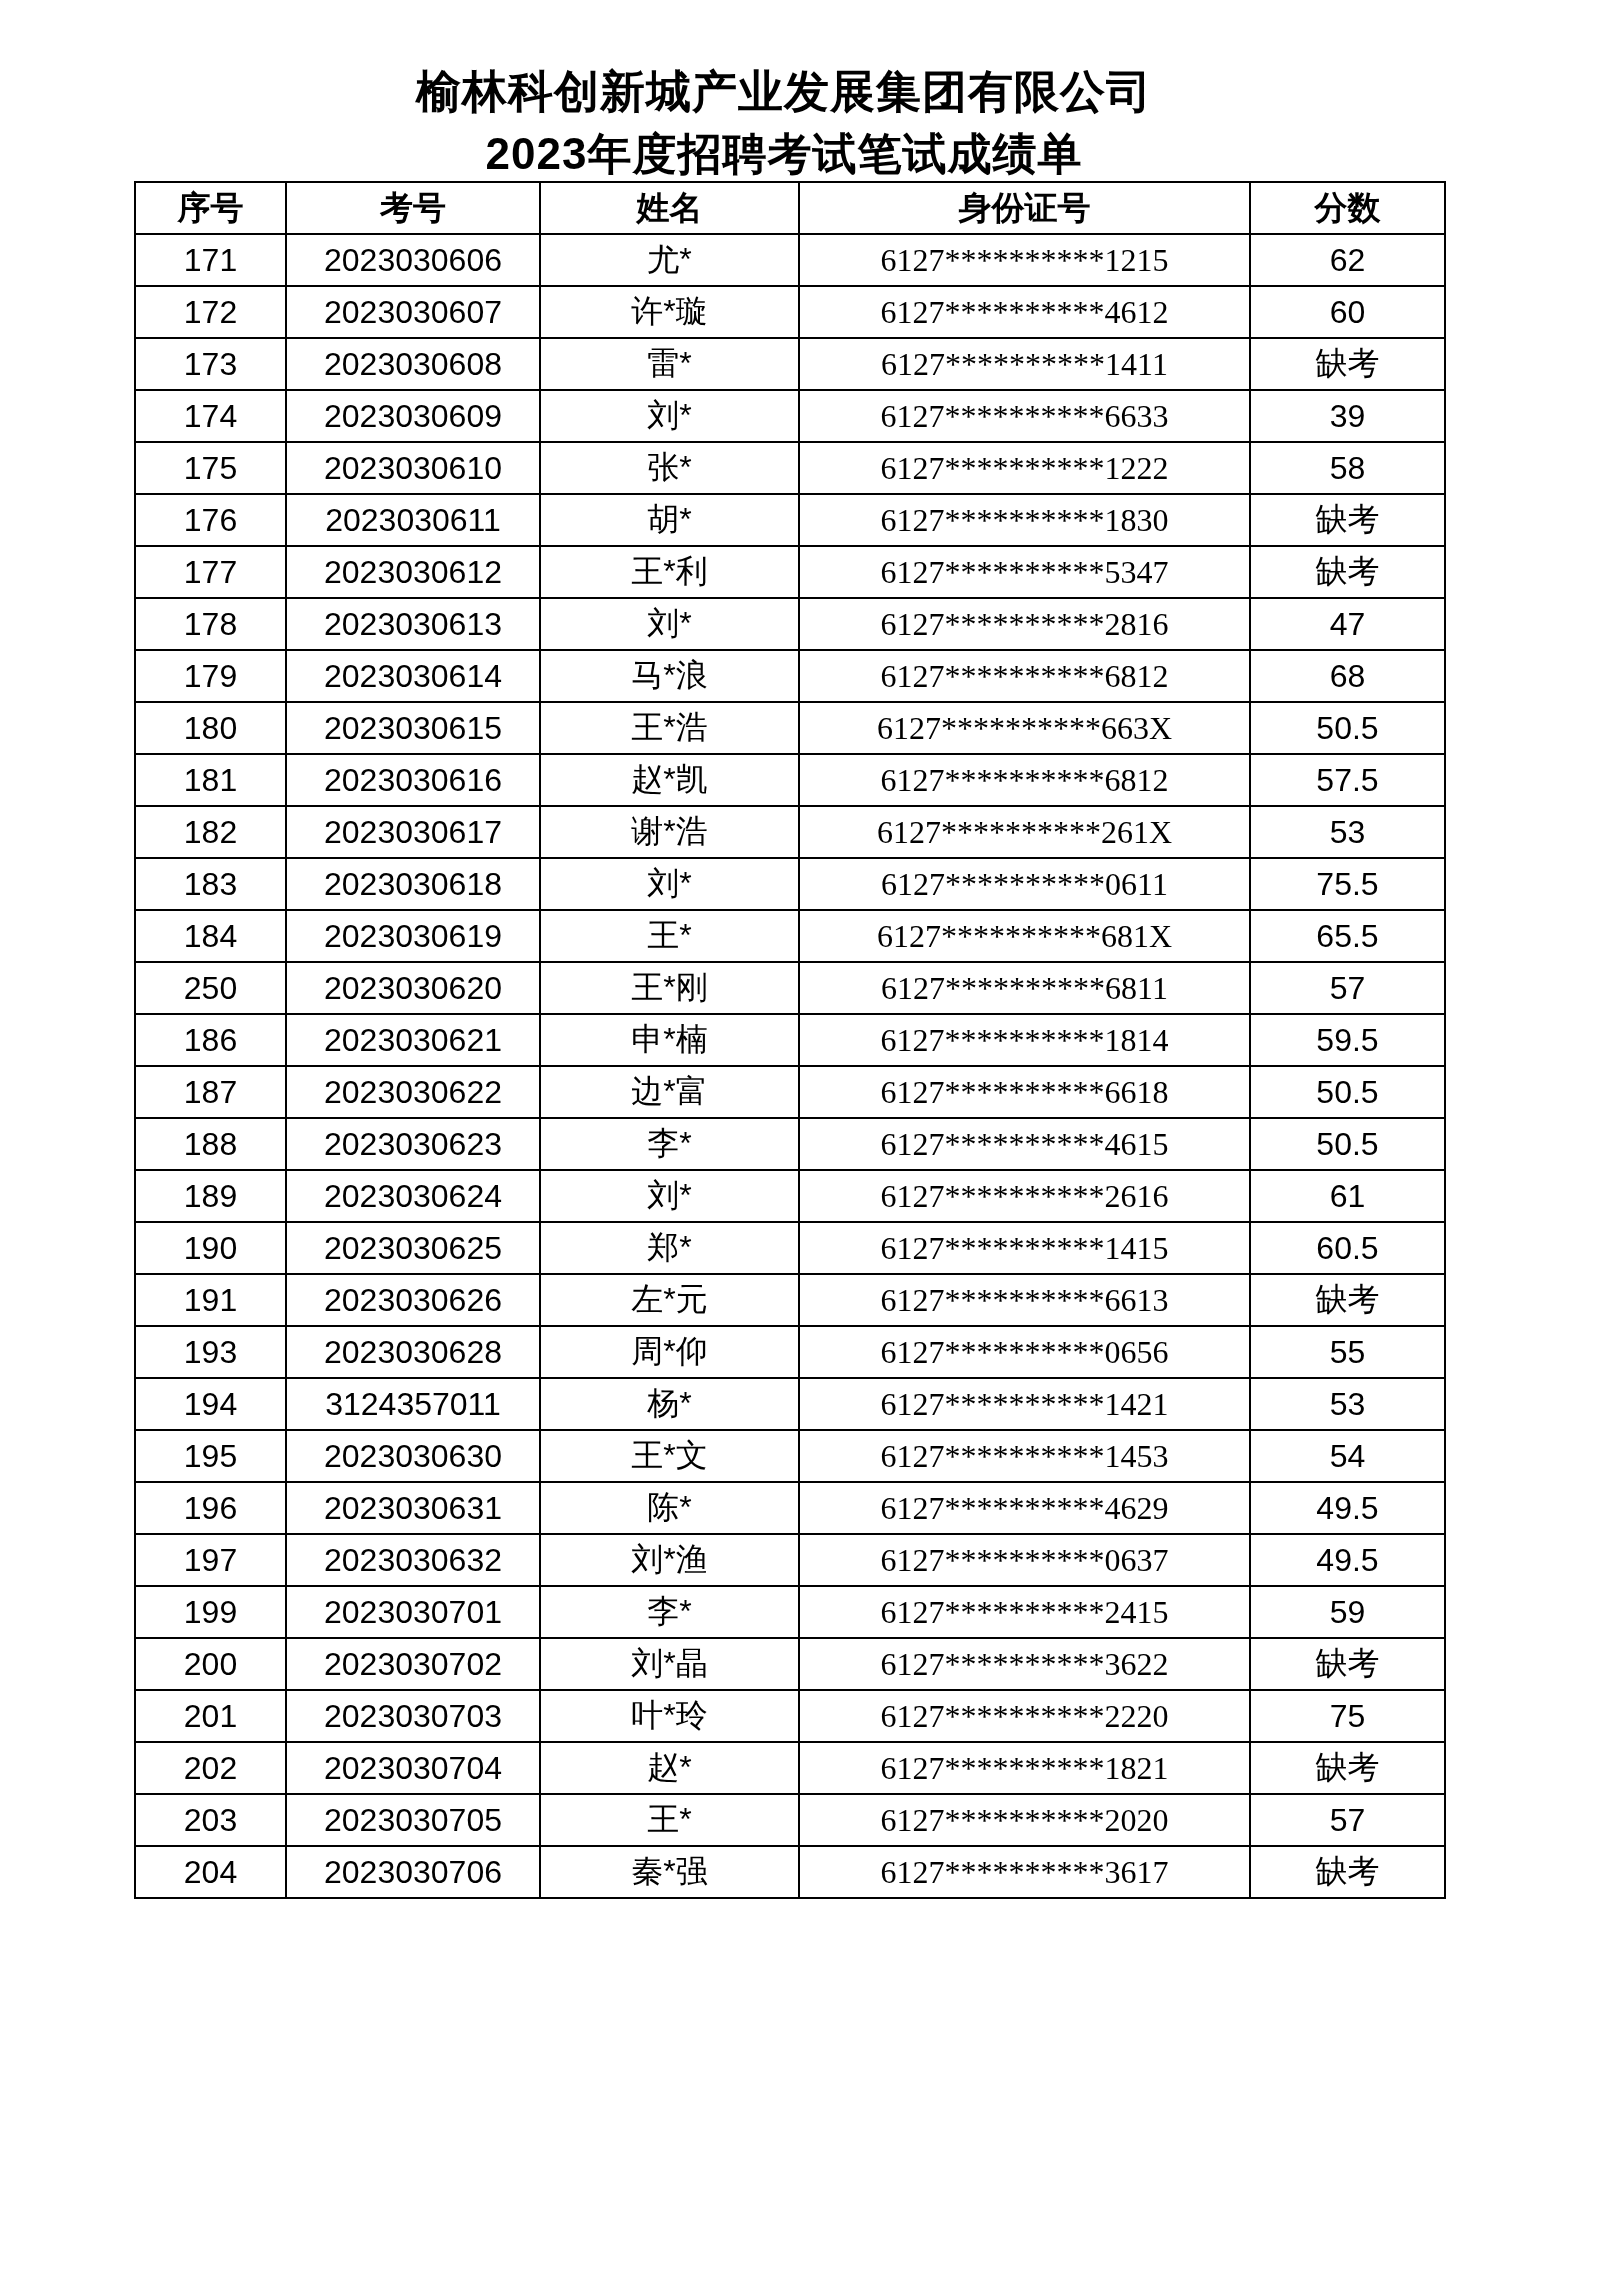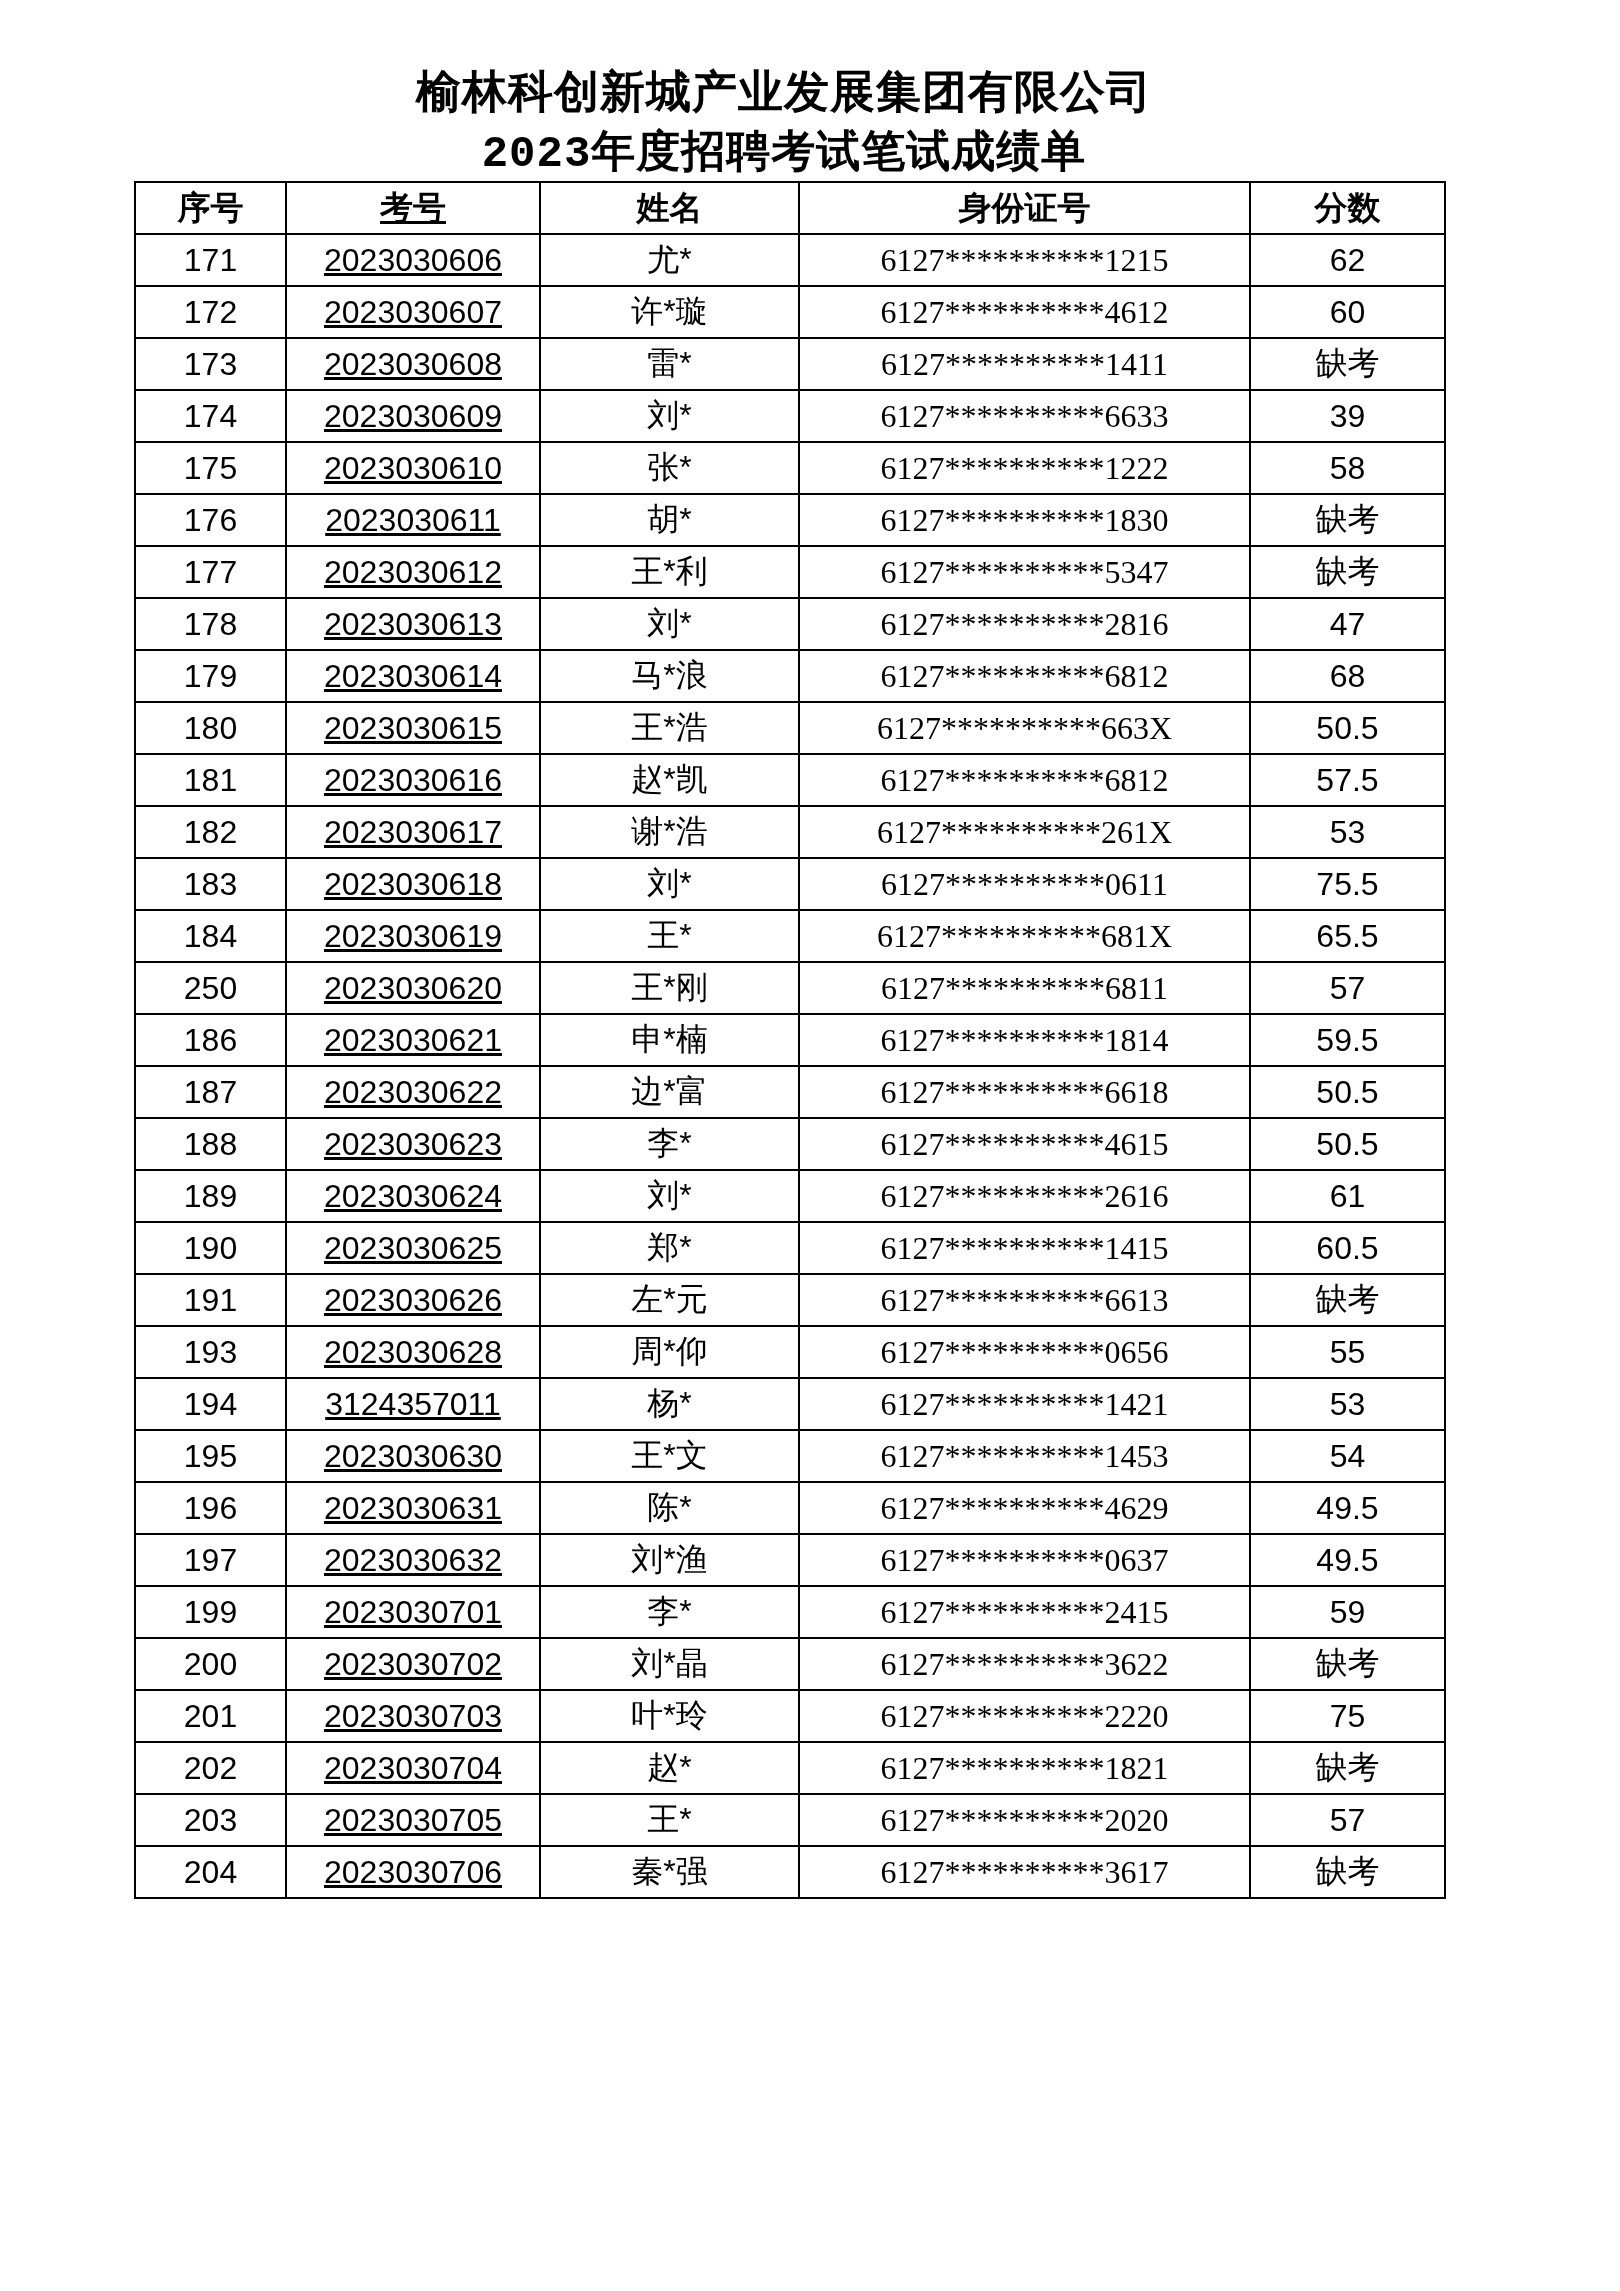--- a/index.html
+++ b/index.html
@@ -25,21 +25,20 @@
     line-height: 1.05;
     letter-spacing: 1px;
   }
   .doc-subtitle {
     margin: 15.7px 0 0 0;
     text-align: center;
     font-size: 44px;
     font-weight: bold;
     line-height: 1.05;
     letter-spacing: 1px;
-    font-family: Liberation Mono, monospace;
   }
   table.score-table {
     margin-top: 4px;
     width: 1300px;
     border-collapse: collapse;
     table-layout: fixed;
     border: 2.9px solid #000000;
   }
   .score-table th,
   .score-table td {
@@ -57,21 +56,21 @@
     height: 50px;
     font-size: 33px;
     font-weight: bold;
   }
   .score-table td {
     height: 50px;
     font-size: 32px;
     font-weight: normal;
   }
   .col-serial-number { width: 149px; }
-  .col-exam-number  { width: 252px; text-decoration: underline; }
+  .col-exam-number  { width: 252px; }
   .col-name         { width: 257px; }
   .col-id-number    { width: 449px; font-family: Liberation Serif, serif; }
   .col-score        { width: 193px; }
 </style>
 </head>
 <body>
 
 <div class="page">
   <h1 class="doc-title">榆林科创新城产业发展集团有限公司</h1>
   <h2 class="doc-subtitle">2023年度招聘考试笔试成绩单</h2>

